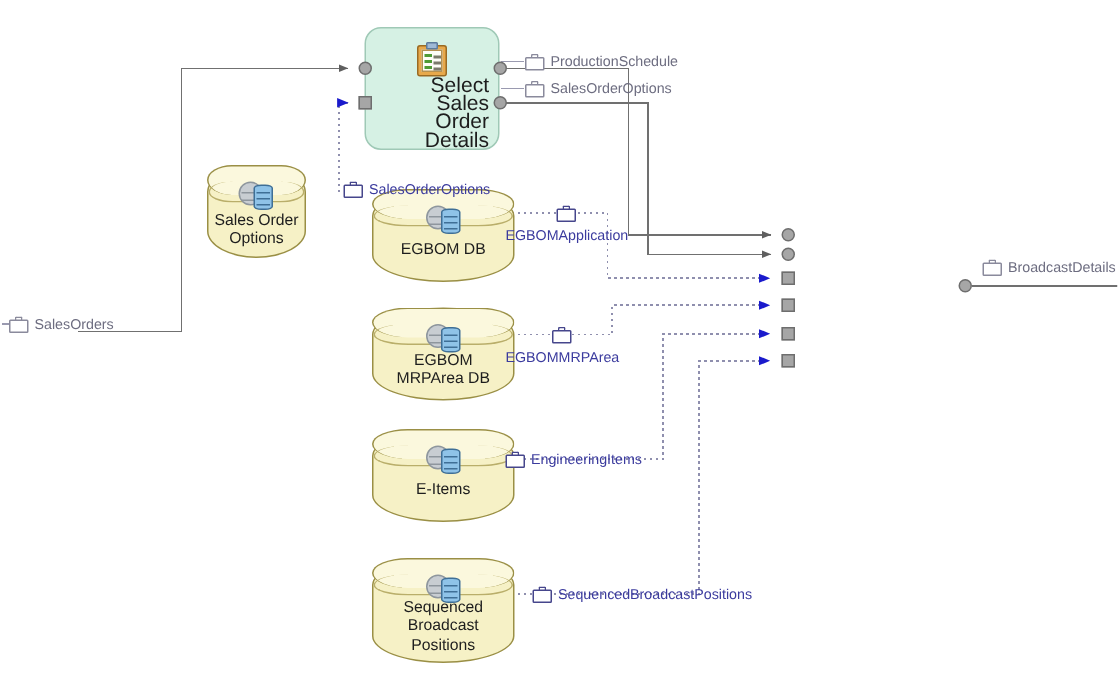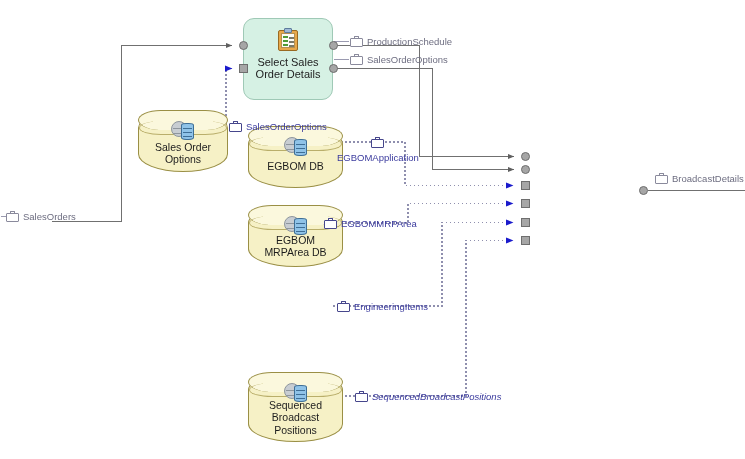--- a/index.html
+++ b/index.html
@@ -18,23 +18,23 @@
     background:#d6f1e4;
     border:1px solid #9fc9b6;
     border-radius:11px;
     box-sizing:border-box;
     display:flex;flex-direction:column;
     align-items:center;justify-content:flex-start;
     box-shadow:0 0 0 0 rgba(0,0,0,0);
   }
   .proc .lbl{
     color:#1d1d1d;
-    font-size:11px;
+    font-size:14px;
     line-height:12.3px;
-    text-align:center;
+    text-align:right;
     white-space:pre-line;
     padding:0 6px;
   }
 
   
   .clip{position:relative;width:20px;height:23px;margin:9px 0 5px 0;}
   .clip .body{
     position:absolute;left:0;top:2px;width:20px;height:21px;
     background:#e8a94b;border:1px solid #9a6a22;border-radius:2px;
     box-sizing:border-box;
@@ -179,21 +179,21 @@
       <div class="tick" style="left:5px;top:12px;"></div>
       <div class="bar" style="left:11px;top:13px;"></div>
       <div class="tick" style="left:5px;top:16px;"></div>
       <div class="bar" style="left:11px;top:17px;"></div>
     </div>
     <div class="lbl">Select Sales
 Order Details</div>
   </div>
 
 
-  <div class="db" style="left:138px;top:110px;width:90px;height:62px;">
+  <div class="db" style="left:138px;top:110px;width:66px;height:62px;">
     <div class="cyl"></div>
       <div class="cap"></div>
       <div class="caprim"></div>
     <div class="dbicon">
       <div class="globe"></div>
       <div class="cy">
           <i style="top:4px;"></i>
           <i style="top:8px;"></i>
           <i style="top:12px;"></i>
         </div>
@@ -226,20 +226,34 @@
       <div class="globe"></div>
       <div class="cy">
           <i style="top:4px;"></i>
           <i style="top:8px;"></i>
           <i style="top:12px;"></i>
         </div>
     </div>
     <div class="dbtext" style="top:34px;">EGBOM DB</div>
   </div>
 
+  <div class="db" style="left:248px;top:286px;width:95px;height:62px;">
+    <div class="cyl"></div>
+      <div class="cap"></div>
+      <div class="caprim"></div>
+    <div class="dbicon">
+      <div class="globe"></div>
+      <div class="cy">
+          <i style="top:4px;"></i>
+          <i style="top:8px;"></i>
+          <i style="top:12px;"></i>
+        </div>
+    </div>
+    <div class="dbtext" style="top:34px;">E-Items</div>
+  </div>
 
   <div class="db" style="left:248px;top:372px;width:95px;height:70px;">
     <div class="cyl"></div>
       <div class="cap"></div>
       <div class="caprim"></div>
     <div class="dbicon">
       <div class="globe"></div>
       <div class="cy">
           <i style="top:4px;"></i>
           <i style="top:8px;"></i>
@@ -297,37 +311,37 @@
   </div>
 
   <div class="iface" style="left:337px;top:137px;flex-direction:column;">
     <span class="case">
         <span class="hd"></span>
         <span class="bx"></span>
       </span>
     <span class="txt">EGBOMApplication</span>
   </div>
 
-  <div class="iface" style="left:324px;top:218px;">
+  <div class="iface" style="left:337px;top:218px;flex-direction:column;">
     <span class="case">
         <span class="hd"></span>
         <span class="bx"></span>
       </span>
     <span class="txt">EGBOMMRPArea</span>
   </div>
 
   <div class="iface" style="left:337px;top:301px;">
     <span class="case">
         <span class="hd"></span>
         <span class="bx"></span>
       </span>
     <span class="txt">EngineeringItems</span>
   </div>
 
-  <div class="iface" style="left:355px;top:391px;font-style:italic;">
+  <div class="iface" style="left:355px;top:391px;">
     <span class="case">
         <span class="hd"></span>
         <span class="bx"></span>
       </span>
     <span class="txt">SequencedBroadcastPositions</span>
   </div>
 
   <div class="iface gray" style="left:655px;top:173px;">
     <span class="case">
         <span class="hd"></span>

